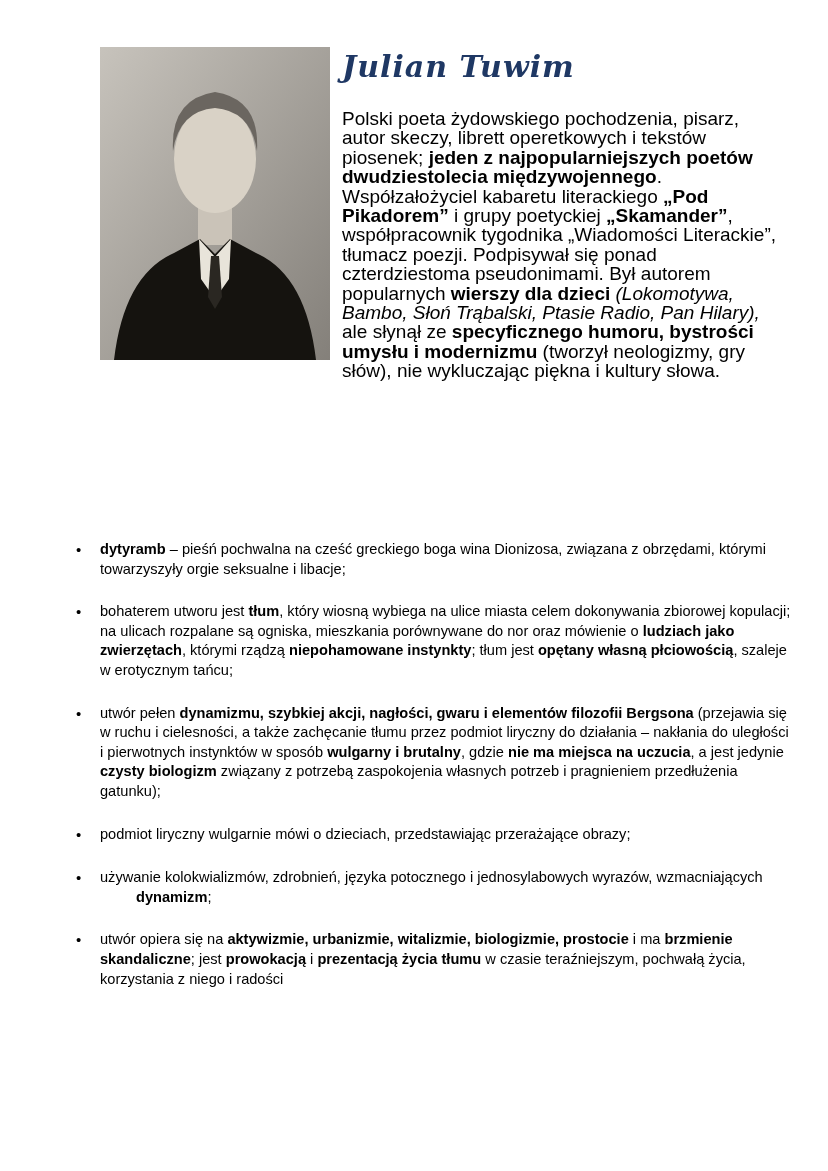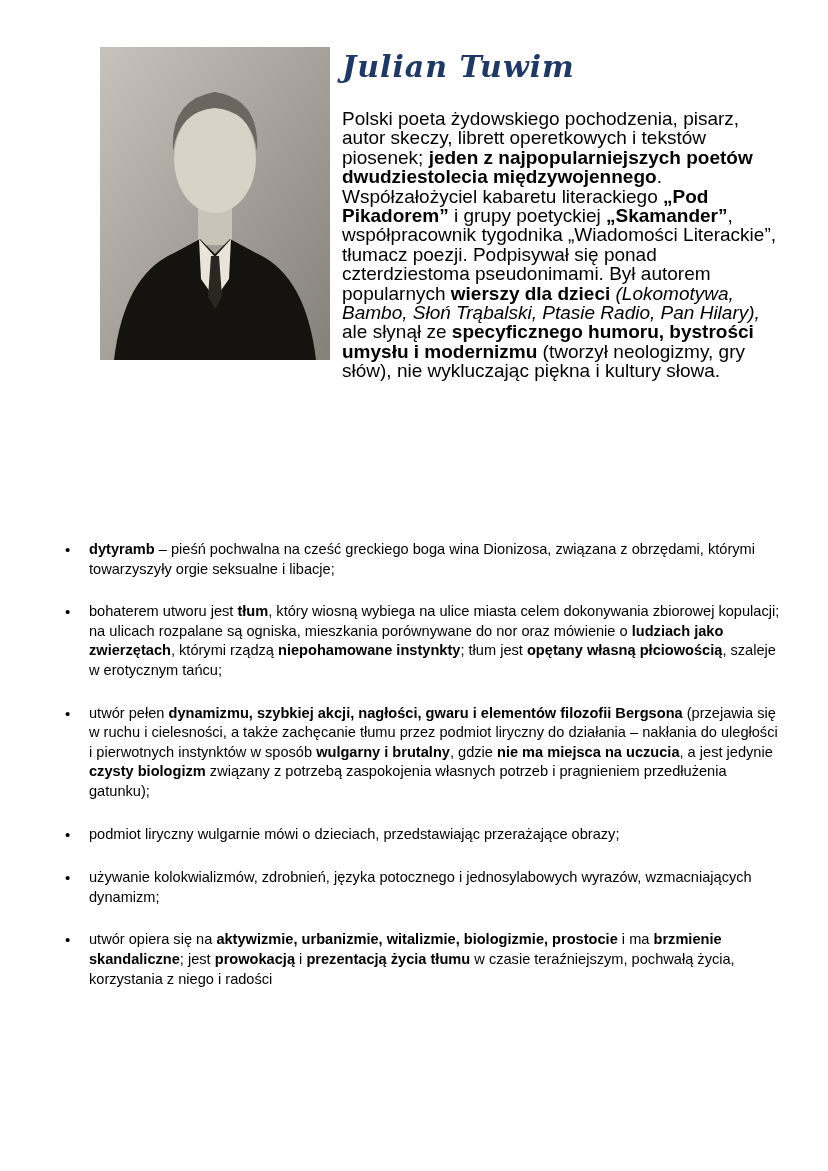--- a/index.html
+++ b/index.html
@@ -39,21 +39,21 @@
   .section-heading{
     position:absolute;top:487px;left:0;right:0;
     margin:0;
     text-align:center;
     font-size:15.5px;
     font-weight:700;
     font-style:italic;
     text-decoration:underline;
   }
   .bullets{
-    position:absolute;left:65px;top:540px;
+    position:absolute;left:76px;top:540px;
     width:716px;
     margin:0;padding:0;
     list-style:none;
     font-size:14.6px;
     line-height:19.6px;
   }
   .bullets li{
     display:flex;
     margin-bottom:23px;
   }
@@ -106,21 +106,21 @@
     <li>
       <span class="marker"></span>
       <span class="li-text"><span>utwór pełen </span><span style="font-weight: 700;">dynamizmu, szybkiej akcji, nagłości, gwaru i elementów filozofii Bergsona</span><span> (przejawia się w ruchu i cielesności, a także zachęcanie tłumu przez podmiot liryczny do działania – nakłania do uległości i pierwotnych instynktów w sposób </span><span style="font-weight: 700;">wulgarny i brutalny</span><span>, gdzie </span><span style="font-weight: 700;">nie ma miejsca na uczucia</span><span>, a jest jedynie </span><span style="font-weight: 700;">czysty biologizm</span><span> związany z potrzebą zaspokojenia własnych potrzeb i pragnieniem przedłużenia gatunku);</span></span>
     </li>
     <li>
       <span class="marker"></span>
       <span class="li-text"><span>podmiot liryczny wulgarnie mówi o dzieciach, przedstawiając przerażające obrazy;</span></span>
     </li>
     <li>
       <span class="marker"></span>
-      <span class="li-text"><span>używanie kolokwializmów, zdrobnień, języka potocznego i jednosylabowych wyrazów, wzmacniających </span><span style="font-weight: 400;">dynamizm</span><span>;</span></span>
+      <span class="li-text"><span>używanie kolokwializmów, zdrobnień, języka potocznego i jednosylabowych wyrazów, wzmacniających </span><span style="font-weight: 700; margin-left: 36px;">dynamizm</span><span>;</span></span>
     </li>
     <li>
       <span class="marker"></span>
       <span class="li-text"><span>utwór opiera się na </span><span style="font-weight: 700;">aktywizmie, urbanizmie, witalizmie, biologizmie, prostocie</span><span> i ma </span><span style="font-weight: 700;">brzmienie skandaliczne</span><span>; jest </span><span style="font-weight: 700;">prowokacją</span><span> i </span><span style="font-weight: 700;">prezentacją życia tłumu</span><span> w czasie teraźniejszym, pochwałą życia, korzystania z niego i radości</span></span>
     </li>
   </ul>
 
 </div>
 
 </body></html>

